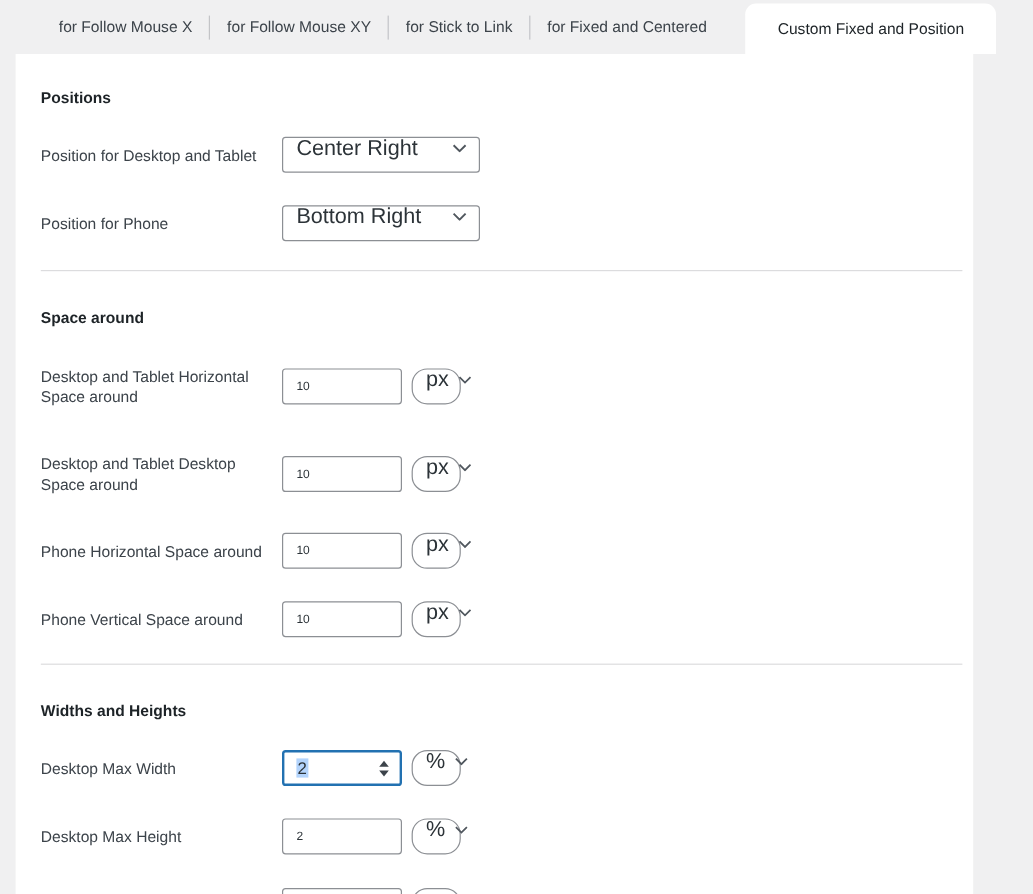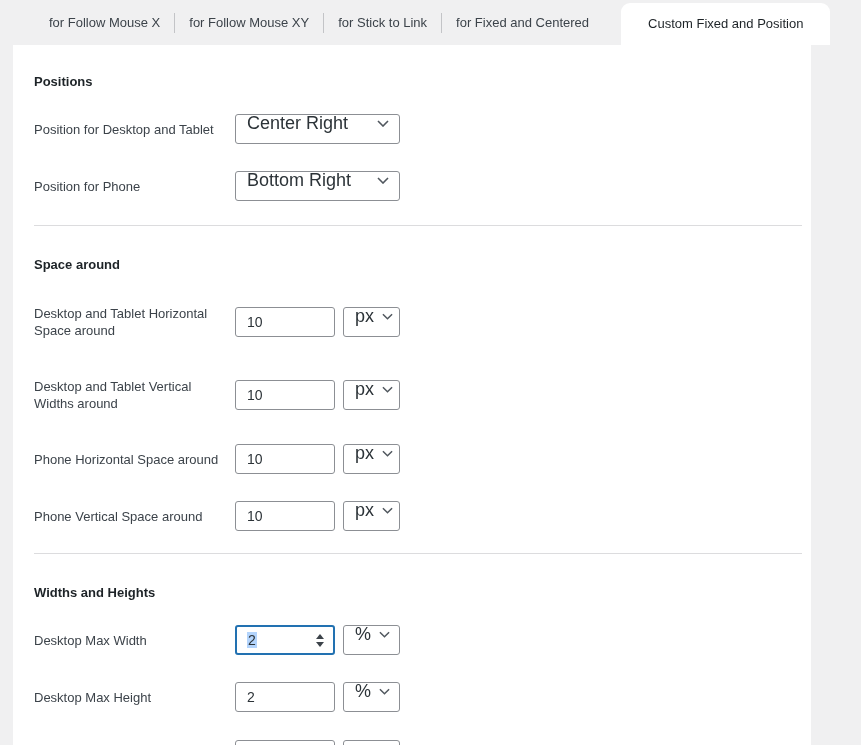--- a/index.html
+++ b/index.html
@@ -40,25 +40,25 @@
   }
   
   .select{
     height:30px;box-sizing:border-box;background:#fff;
     border:1px solid #8c8f94;border-radius:3px;
     display:flex;align-items:center;justify-content:space-between;
     font-size:18px;color:#2c3338;cursor:pointer;
     padding:0 10px 12px 11px;
   }
   .select.wide{width:165px;}
-  .select.unit{width:57px;margin-left:8px;}
+  .select.unit{width:41px;margin-left:8px;border-radius:13px;}
   .chev{flex:0 0 auto;display:block;margin-left:8px;}
   .input{
     width:100px;height:30px;box-sizing:border-box;background:#fff;
-    border:1px solid #8c8f94;border-radius:3px;font-size:14px;color:#2c3338;
+    border:1px solid #8c8f94;border-radius:3px;font-size:10px;color:#2c3338;
     padding:0 0 0 11px;font-family:"Liberation Sans","DejaVu Sans",sans-serif;
   }
   
   .input-focused{
     width:100px;height:30px;box-sizing:border-box;background:#fff;
     border:2px solid #2271b1;border-radius:3px;
     display:flex;align-items:center;justify-content:space-between;
     font-size:14px;color:#2c3338;padding:0 7px 0 10px;
   }
   .sel-text{background:#b3d4fc;padding:0 1px;}
@@ -118,21 +118,21 @@
     <input class="input" type="text" value="10" style="">
     <div class="select unit">
       <span>px</span>
       <svg class="chev" width="11" height="7" viewBox="0 0 12 7">
           <path d="M1 1l5 5 5-5" fill="none" stroke="#50575e" stroke-width="1.6"></path>
         </svg>
     </div>
   </div>
 
   <div class="row mb32">
-    <div class="row-label">Desktop and Tablet Vertical Widths around</div>
+    <div class="row-label">Desktop and Tablet Desktop Space around</div>
     <input class="input" type="text" value="10" style="">
     <div class="select unit">
       <span>px</span>
       <svg class="chev" width="11" height="7" viewBox="0 0 12 7">
           <path d="M1 1l5 5 5-5" fill="none" stroke="#50575e" stroke-width="1.6"></path>
         </svg>
     </div>
   </div>
 
   <div class="row mb27">

